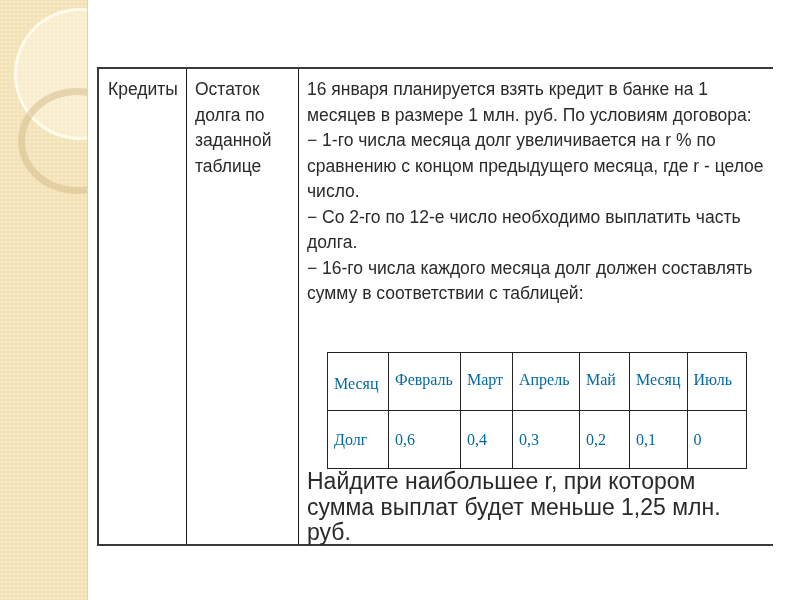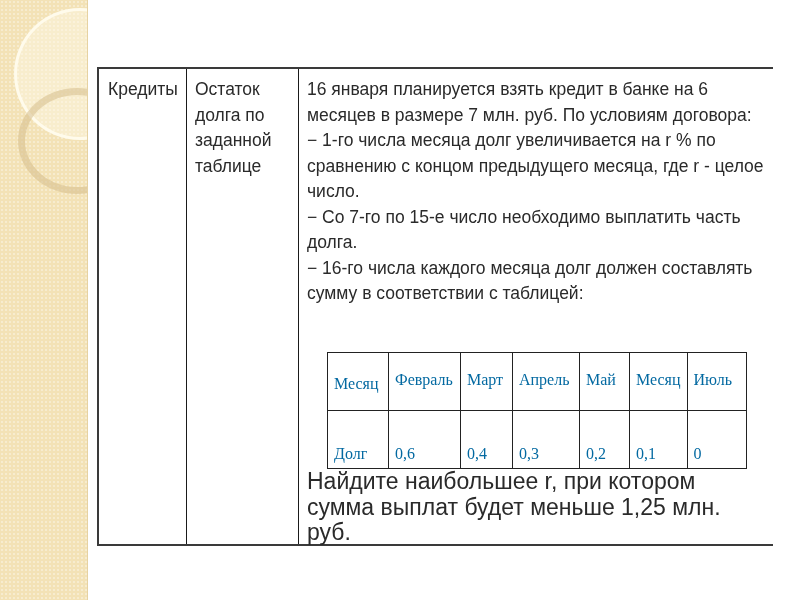--- a/index.html
+++ b/index.html
@@ -51,21 +51,21 @@
     }
     .inner-table td {
       border: 1.5px solid #222;
       height: 58px;
       padding: 0 6px;
       vertical-align: middle;
       white-space: nowrap;
     }
     .inner-table tr.row-head td { vertical-align: top; padding-top: 14px; }
     .inner-table tr.row-head td.label-cell { vertical-align: top; padding-top: 18px; }
-    .inner-table tr.row-debt td { vertical-align: top; padding-top: 30px; }
+    .inner-table tr.row-debt td { vertical-align: top; padding-top: 16px; }
 
     .question {
       position: absolute; left: 8px; top: 400px; width: 460px;
       font-size: 23px; line-height: 25.5px;
     }
   </style>
 </head>
 <body>
 
 <div class="sidebar">
@@ -74,23 +74,23 @@
 </div>
 
 <div class="outer-table">
   <div class="col col-2">
     <span>Остаток долга по заданной таблице</span>
   </div>
   <div class="col col-1">
     <span>Кредиты</span>
   </div>
   <div class="col col-3 task">
-    <p>16 января планируется взять кредит в банке на 6 месяцев в размере 7 млн. руб. По условиям договора:</p>
+    <p>16 января планируется взять кредит в банке на 1 месяцев в размере 1 млн. руб. По условиям договора:</p>
     <p>− 1-го числа месяца долг увеличивается на r % по сравнению с концом предыдущего месяца, где r - целое число.</p>
-    <p>− Со 7-го по 15-е число необходимо выплатить часть долга.</p>
+    <p>− Со 2-го по 12-е число необходимо выплатить часть долга.</p>
     <p>− 16-го числа каждого месяца долг должен составлять сумму в соответствии с таблицей:</p>
 
     <table class="inner-table">
       <tbody>
           <tr class="row-head">
         <td class="label-cell" style="width:61px">Месяц</td>
         <td style="width:72px">Февраль</td>
         <td style="width:52px">Март</td>
         <td style="width:67px">Апрель</td>
         <td style="width:50px">Май</td>

